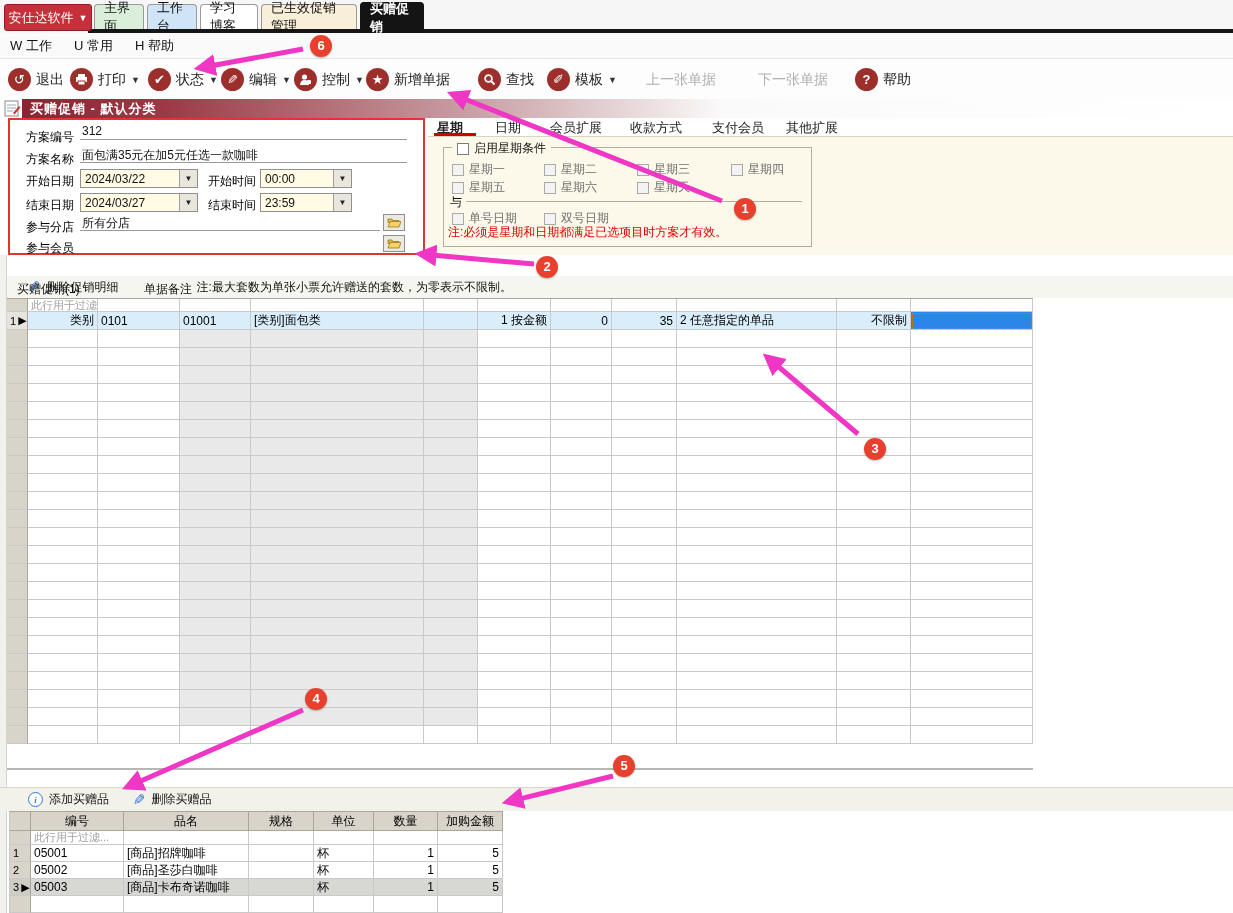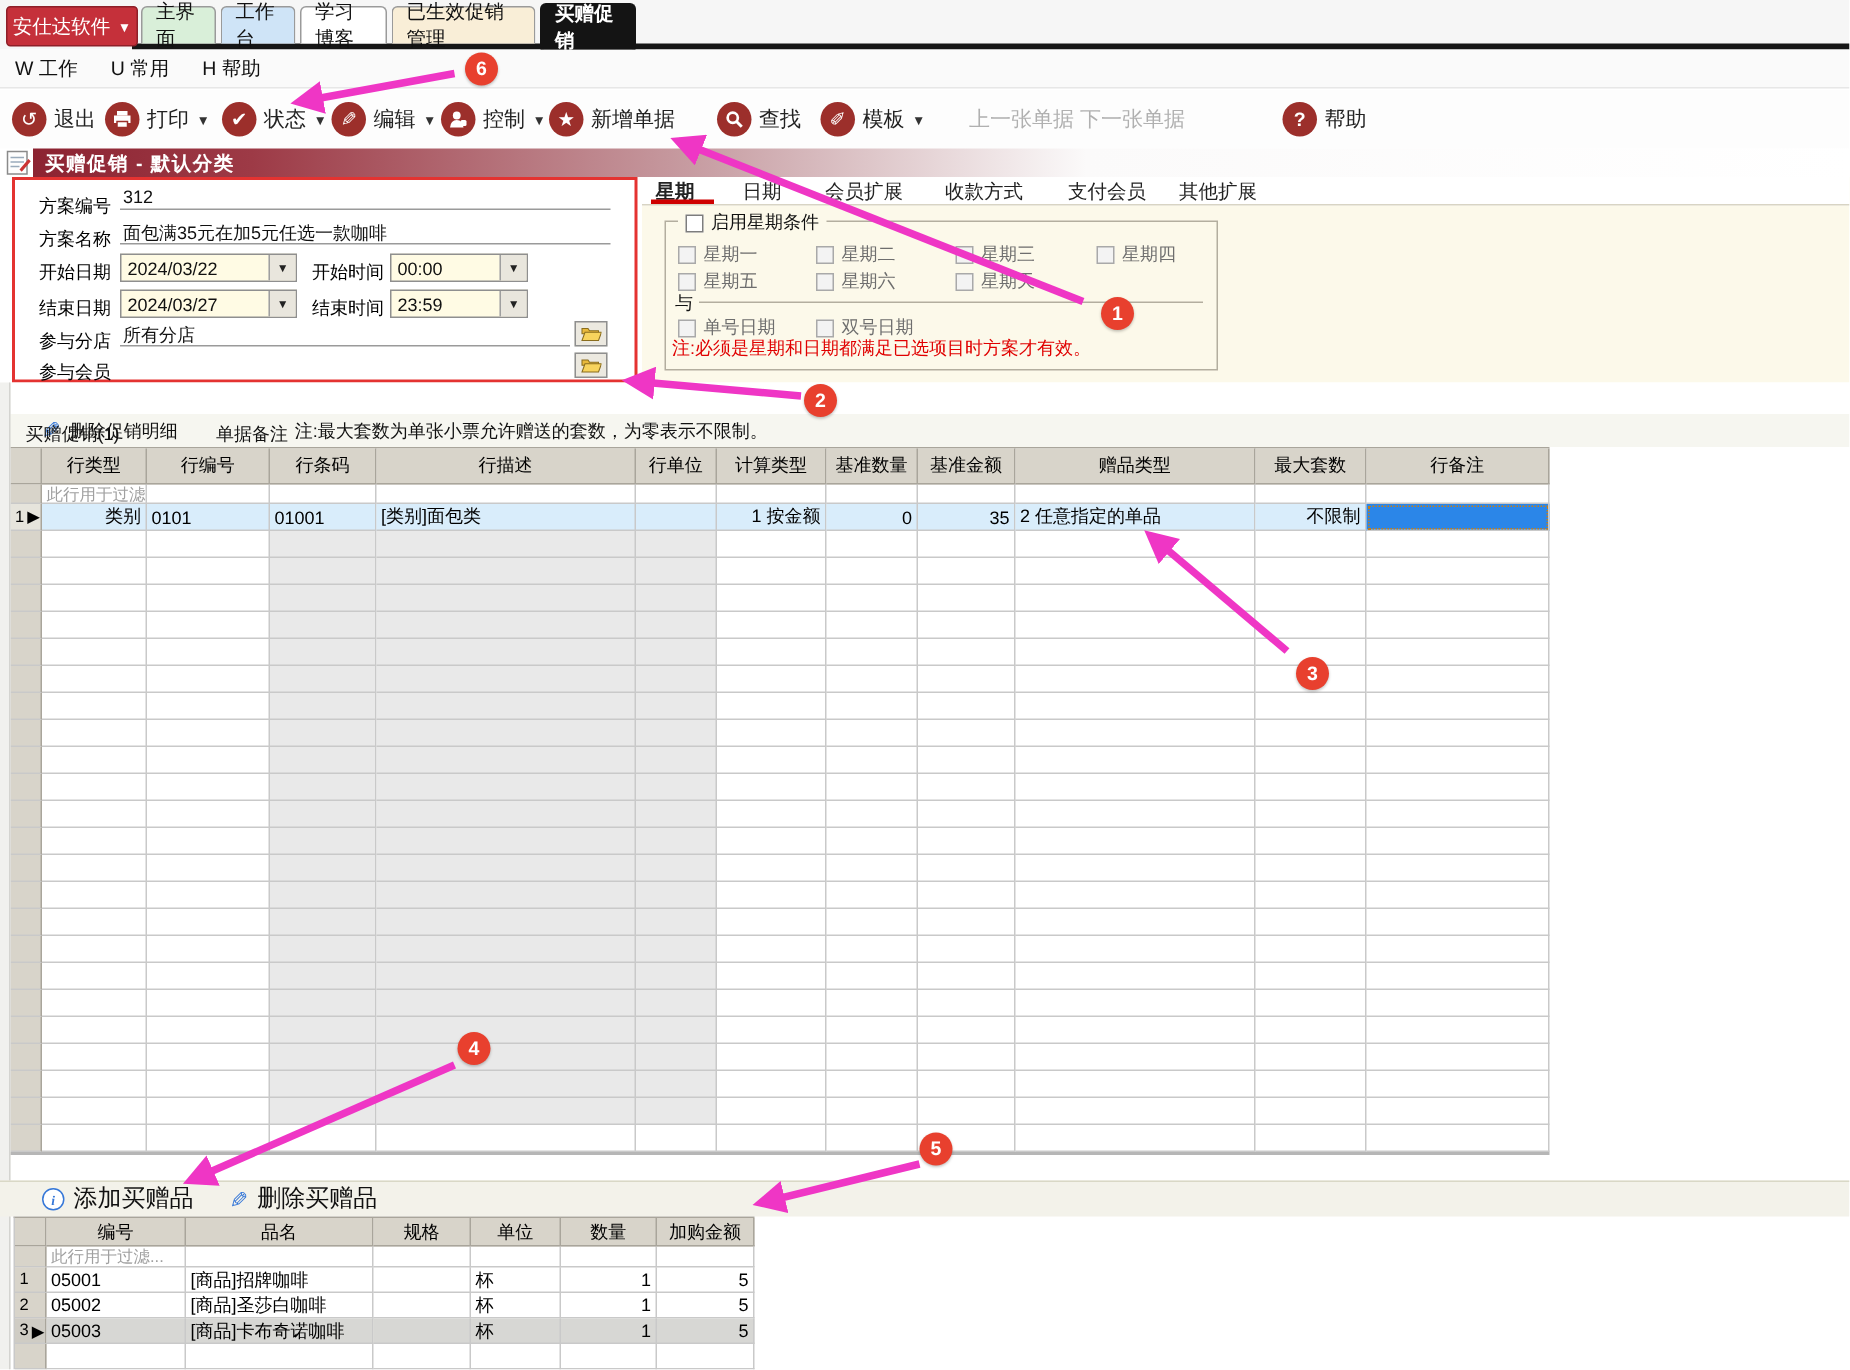--- a/index.html
+++ b/index.html
@@ -96,21 +96,21 @@
   .tri{font-size:8px;margin-left:2px;}
   .gmark span{font-size:11px;}
   #grid-bottom-line{left:6px;top:768px;width:1027px;height:2px;background:#b6b6b6;}
   #leftstrip{left:0;top:255px;width:6px;height:658px;background:#f1f1ee;border-right:1px solid #d4d4d0;}
 
   
   #gtoolbar{left:0;top:787px;width:1233px;height:24px;background:#f3f2ea;border-top:1px solid #d9d8c6;
             display:flex;align-items:center;box-sizing:border-box;}
   .info-ic{width:13px;height:13px;border-radius:50%;border:1px solid #3577d8;color:#3577d8;font-size:9px;font-style:italic;
            font-weight:bold;display:flex;align-items:center;justify-content:center;margin-left:28px;background:#fff;font-family:"Liberation Serif",serif;}
-  #gtoolbar .dlabel{font-size:16px;margin-left:6px;}
+  #gtoolbar .dlabel{font-size:12px;margin-left:6px;}
   #gtoolbar .pencil{margin-left:24px;}
 
   
   #overlay-svg{position:absolute;left:0;top:0;width:1233px;height:913px;pointer-events:none;z-index:40;}
   .badge{position:absolute;width:22px;height:22px;border-radius:50%;background:#e8402e;color:#fff;font-size:13px;font-weight:bold;
          text-align:center;line-height:22px;transform:translate(-50%,-50%);z-index:41;pointer-events:none;
          box-shadow:0 1px 2px rgba(0,0,0,.25);}
 </style>
 </head>
 <body>
@@ -195,21 +195,21 @@
     <span class="tlabel">查找</span>
   </div>
   <div class="tbtn" style="left:547px;">
     <span class="ticon">✐</span>
     <span class="tlabel">模板</span>
       <span class="tcaret">▼</span>
   </div>
   <div class="tnav" style="left:646px;">
       <span>上一张单据</span>
     </div>
-  <div class="tnav" style="left:720px;">
+  <div class="tnav" style="left:758px;">
       <span>下一张单据</span>
     </div>
   <div class="tbtn" style="left:855px;">
     <span class="ticon" style="font-weight:bold;">?</span>
     <span class="tlabel">帮助</span>
   </div>
 </div>
 
 <div class="abs" id="titlebar">
   <span class="abs" style="left:3px;top:0;">
@@ -336,34 +336,20 @@
     <div class="vtab-bg"></div><span>单据备注</span>
   </div>
 </div>
 <div class="abs" id="dtoolbar">
   <span class="pencil">✎</span>
   <span class="dlabel">删除促销明细</span>
   <span class="dnote">注:最大套数为单张小票允许赠送的套数，为零表示不限制。</span>
 </div>
 
 <div class="grid" id="main-grid" style="left:6px;top:298px;">
-    <div class="grow ghead" style="height: 24px;">
-      <div class="gcell gmark" style="width: 21px;"></div>
-      <div class="gcell" style="width: 70px;">行类型</div>
-      <div class="gcell" style="width: 82px;">行编号</div>
-      <div class="gcell" style="width: 71px;">行条码</div>
-      <div class="gcell" style="width: 173px;">行描述</div>
-      <div class="gcell" style="width: 54px;">行单位</div>
-      <div class="gcell" style="width: 73px;">计算类型</div>
-      <div class="gcell" style="width: 61px;">基准数量</div>
-      <div class="gcell" style="width: 65px;">基准金额</div>
-      <div class="gcell" style="width: 160px;">赠品类型</div>
-      <div class="gcell" style="width: 74px;">最大套数</div>
-      <div class="gcell" style="width: 122px;">行备注</div>
-    </div>
     <div class="grow gfilter" style="height: 13px;">
       <div class="gcell gmark" style="width: 21px;"></div>
       <div class="gcell" style="width: 70px;">此行用于过滤...</div>
       <div class="gcell" style="width: 82px;"></div>
       <div class="gcell" style="width: 71px;"></div>
       <div class="gcell" style="width: 173px;"></div>
       <div class="gcell" style="width: 54px;"></div>
       <div class="gcell" style="width: 73px;"></div>
       <div class="gcell" style="width: 61px;"></div>
       <div class="gcell" style="width: 65px;"></div>

